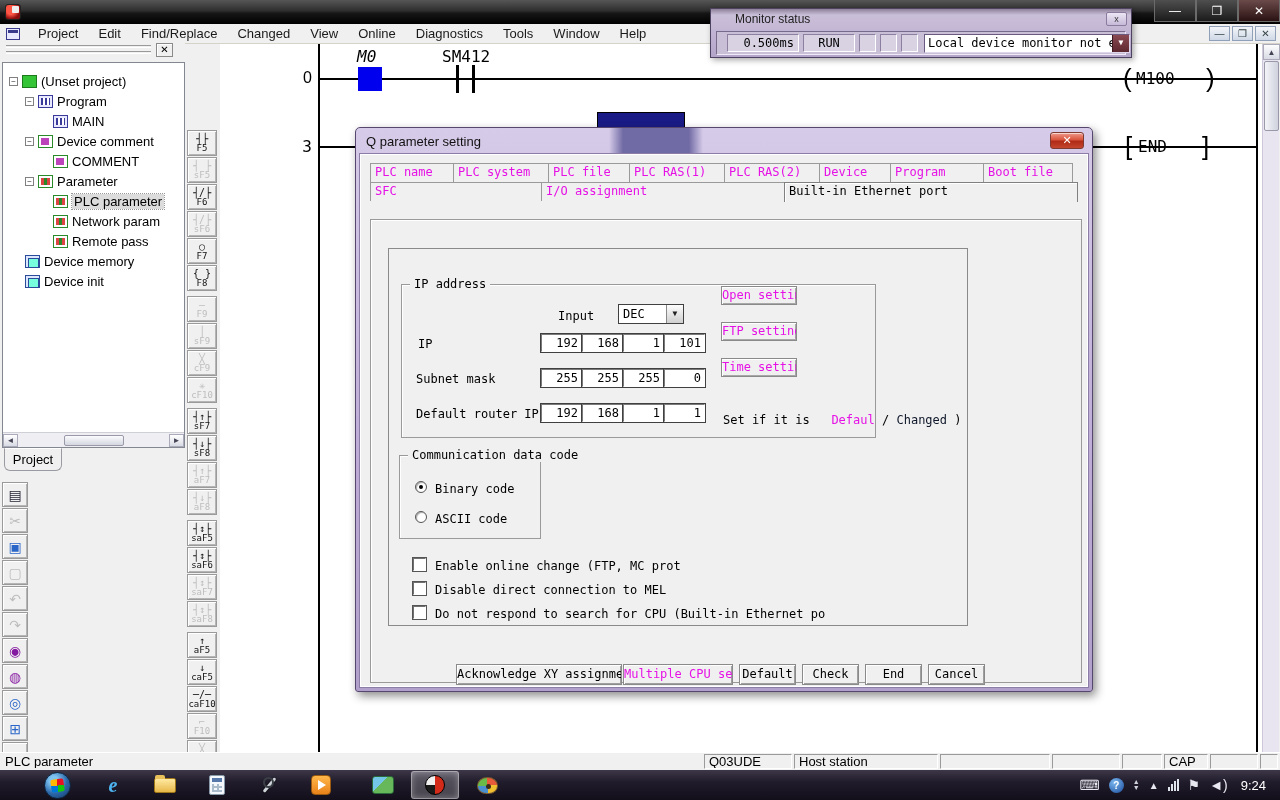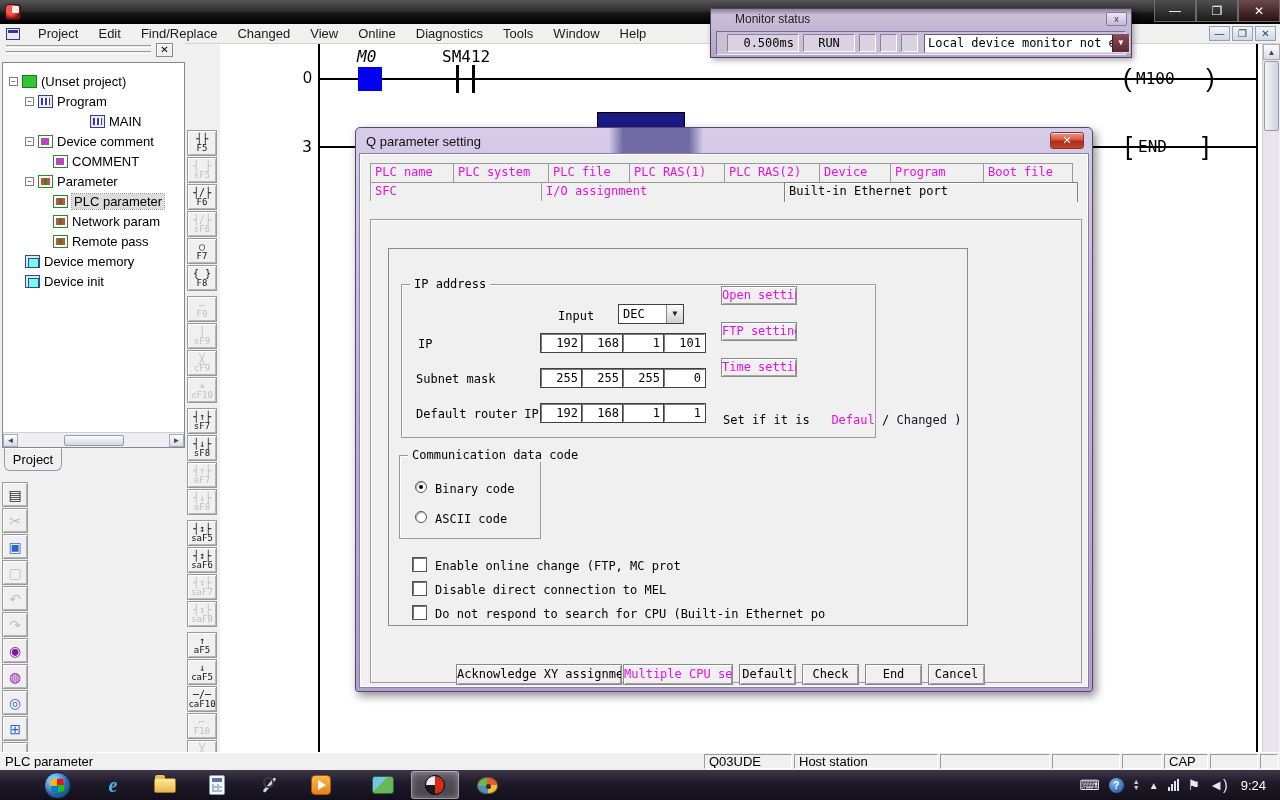--- a/index.html
+++ b/index.html
@@ -261,21 +261,21 @@
   <div class="tree-item" style="left:6px; top:8px;">
     <span class="expander">−</span>
     <span class="tico root"></span>
     <span class="tree-label">(Unset project)</span>
   </div>
   <div class="tree-item" style="left:22px; top:28px;">
     <span class="expander">−</span>
     <span class="tico prog"></span>
     <span class="tree-label">Program</span>
   </div>
-  <div class="tree-item" style="left:50px; top:48px;margin-left:37px;">
+  <div class="tree-item" style="left:50px; top:48px;">
     <span class="tico prog"></span>
     <span class="tree-label">MAIN</span>
   </div>
   <div class="tree-item" style="left:22px; top:68px;">
     <span class="expander">−</span>
     <span class="tico comment"></span>
     <span class="tree-label">Device comment</span>
   </div>
   <div class="tree-item" style="left:50px; top:88px;">
     <span class="tico comment"></span>

